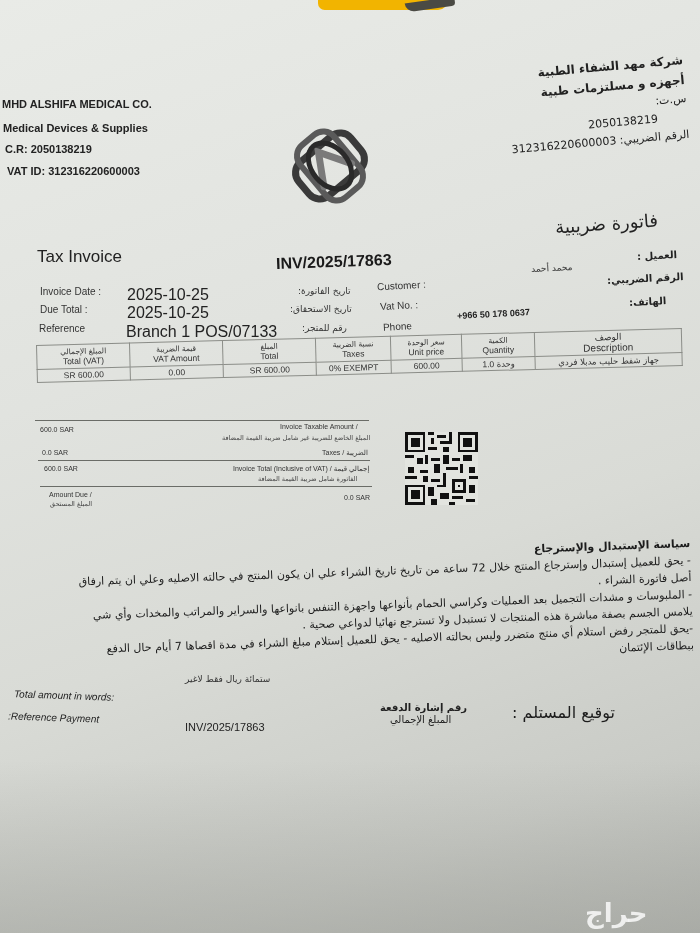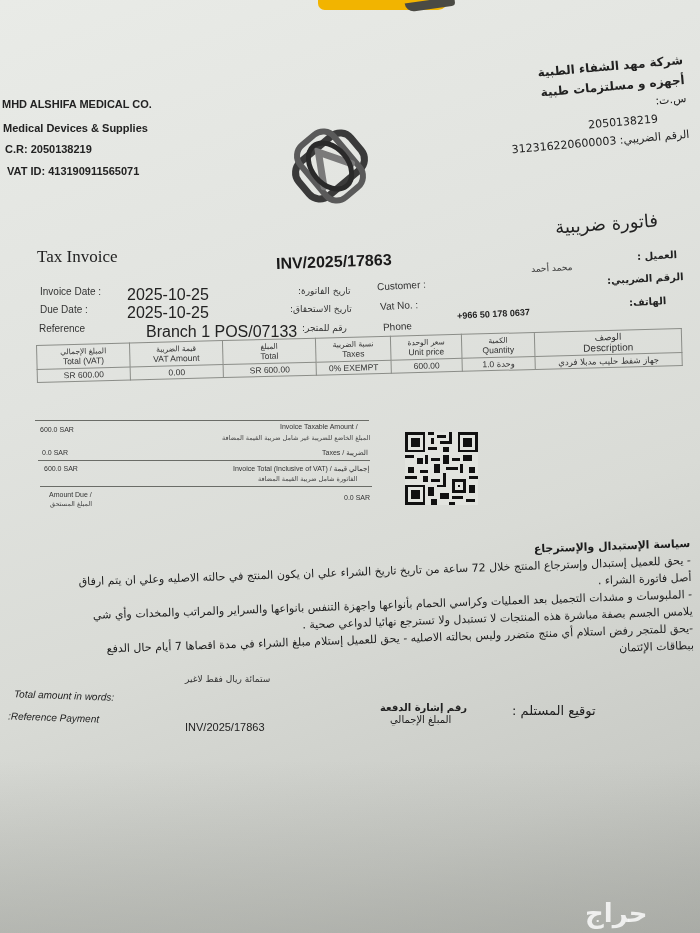--- a/index.html
+++ b/index.html
@@ -50,21 +50,21 @@
 </head>
 <body>
 
 <div class="paper-shade"></div>
 <div class="folder-tab"></div>
 <div class="folder-tab-edge"></div>
 
 <div class="abs en-co" style="left:2px; top:98px; font-size:11px;">MHD ALSHIFA MEDICAL CO.</div>
 <div class="abs en-co" style="left:3px; top:122px;">Medical Devices &amp; Supplies</div>
 <div class="abs en-co" style="left:5px; top:143px;">C.R: 2050138219</div>
-<div class="abs en-co" style="left:7px; top:165px;">VAT ID: 413190911565071</div>
+<div class="abs en-co" style="left:7px; top:165px;">VAT ID: 312316220600003</div>
 
 <div style="position:absolute; right:18px; top:50px; width:220px; transform:rotate(-5deg); transform-origin:right top;">
   <div class="ar-co rtl" style="text-align:right; font-weight:bold; font-size:12px; line-height:20px;">شركة مهد الشفاء الطبية</div>
   <div class="ar-co rtl" style="text-align:right; font-weight:bold; font-size:12px; line-height:20px;">أجهزه و مسلتزمات طبية</div>
   <div class="ar-co rtl" style="text-align:right; font-size:11px; line-height:18px;">س.ت:</div>
   <div class="ar-co" style="text-align:right; font-size:11px; line-height:18px; padding-right:30px;">2050138219</div>
   <div class="ar-co" style="text-align:right; font-size:11px; line-height:18px; white-space:nowrap;">
     <span>312316220600003</span>
     <span class="rtl" style="display:inline-block; direction:rtl;">الرقم الضريبي:</span>
   </div>
@@ -74,34 +74,34 @@
   <svg width="96" height="96" viewBox="0 0 96 96">
     <g transform="rotate(-40 48 48)" fill="none" stroke-linecap="round">
       <rect x="14" y="26" width="68" height="44" rx="14" stroke="#3a3a3a" stroke-width="7"></rect>
       <rect x="26" y="14" width="44" height="68" rx="14" stroke="#5a5a5a" stroke-width="6"></rect>
       <path d="M30 60 L48 30 L66 60" stroke="#7a7a7a" stroke-width="7"></path>
       <ellipse cx="48" cy="48" rx="18" ry="26" stroke="#2a2a2a" stroke-width="5"></ellipse>
     </g>
   </svg>
 </div>
 
-<div class="abs" style="left:37px; top:247px; font-family:Liberation Serif, serif; font-size:17px; color:#222;">Tax Invoice</div>
+<div class="abs" style="left:37px; top:247px; font-family:Liberation Sans, sans-serif; font-size:17px; color:#222;">Tax Invoice</div>
 <div class="abs" style="left:276px; top:253px; font-family:'Liberation Sans',sans-serif; font-size:16px; font-weight:bold; color:#1a1a1a; transform:rotate(-2deg);">INV/2025/17863</div>
 <div class="abs rtl" style="left:555px; top:213px; font-family:'DejaVu Sans',sans-serif; font-size:18px; color:#222; transform:rotate(-4deg);">فاتورة ضريبية</div>
 
 <div class="abs lbl" style="left:40px; top:286px;">Invoice Date :</div>
 <div class="abs val" style="left:127px; top:286px;">2025-10-25</div>
 <div class="abs ar-lbl rtl" style="left:298px; top:286px;">تاريخ الفاتورة:</div>
 
-<div class="abs lbl" style="left:40px; top:304px;">Due Date :</div>
+<div class="abs lbl" style="left:40px; top:304px;">Due Total :</div>
 <div class="abs val" style="left:127px; top:304px;">2025-10-25</div>
 <div class="abs ar-lbl rtl" style="left:290px; top:304px;text-align:center;">تاريخ الاستحقاق:</div>
 
 <div class="abs lbl" style="left:39px; top:323px;">Reference</div>
-<div class="abs val" style="left:126px; top:323px;margin-left:20px;">Branch 1 POS/07133</div>
+<div class="abs val" style="left:126px; top:323px;">Branch 1 POS/07133</div>
 <div class="abs ar-lbl rtl" style="left:302px; top:323px;">رقم للمتجر:</div>
 
 <div class="abs lbl" style="left:377px; top:280px; transform:rotate(-3deg);">Customer :</div>
 <div class="abs ar-lbl rtl" style="left:531px; top:263px; font-size:9px; transform:rotate(-3deg);">محمد أحمد</div>
 <div class="abs ar-lbl-b rtl" style="left:637px; top:250px; transform:rotate(-3deg);">العميل :</div>
 
 <div class="abs lbl" style="left:380px; top:300px; transform:rotate(-3deg);">Vat No. :</div>
 <div class="abs ar-lbl-b rtl" style="left:607px; top:273px; transform:rotate(-3deg);">الرقم الضريبي:</div>
 
 <div class="abs lbl" style="left:383px; top:321px; transform:rotate(-3deg);">Phone</div>
@@ -204,21 +204,21 @@
 
 <div style="position:absolute; left:15px; top:536px; width:675px; transform:rotate(-2deg); transform-origin:right top;">
   <div class="policy" style="text-align:right; font-weight:bold; line-height:16px;">سياسة الإستبدال والإسترجاع</div>
   <div class="policy" style="text-align:right; line-height:17px;">- يحق للعميل إستبدال وإسترجاع المنتج خلال 72 ساعة من تاريخ تاريخ الشراء علي ان يكون المنتج في حالته الاصليه وعلي ان يتم ارفاق</div>
   <div class="policy" style="text-align:right; line-height:17px;">أصل فاتورة الشراء .</div>
   <div class="policy" style="text-align:right; line-height:17px;">- الملبوسات و مشدات التجميل بعد العمليات وكراسي الحمام بأنواعها واجهزة التنفس بانواعها والسراير والمراتب والمخدات وأي شي</div>
   <div class="policy" style="text-align:right; line-height:17px;">يلامس الجسم بصفة مباشرة هذه المنتجات لا تستبدل ولا تسترجع نهائيا لدواعي صحية .</div>
   <div class="policy" style="text-align:right; line-height:17px;">-يحق للمتجر رفض استلام أي منتج متضرر وليس بحالته الاصليه - يحق للعميل إستلام مبلغ الشراء في مدة اقصاها 7 أيام حال الدفع</div>
   <div class="policy" style="text-align:right; line-height:17px;">ببطاقات الإئتمان</div>
 </div>
-<div class="abs policy" style="left:512px; top:703px; font-size:13px;">توقيع المستلم :</div>
+<div class="abs policy" style="left:512px; top:703px; font-size:16px;">توقيع المستلم :</div>
 
 <div class="abs italic-lbl" style="left:14px; top:690px; transform:rotate(2deg);">Total amount in words:</div>
 <div class="abs ar-lbl rtl" style="left:185px; top:674px;">ستمائة ريال فقط لاغير</div>
 <div class="abs ar-lbl-b rtl" style="left:390px; top:714px; font-weight:normal;">المبلغ الإجمالي</div>
 
 <div class="abs italic-lbl" style="left:8px; top:712px; transform:rotate(2deg);">:Reference Payment</div>
 <div class="abs val" style="left:185px; top:721px; font-size:11px;">INV/2025/17863</div>
 <div class="abs ar-lbl-b rtl" style="left:380px; top:702px;">رقم إشارة الدفعة</div>
 
 <div class="watermark">حراج</div>

